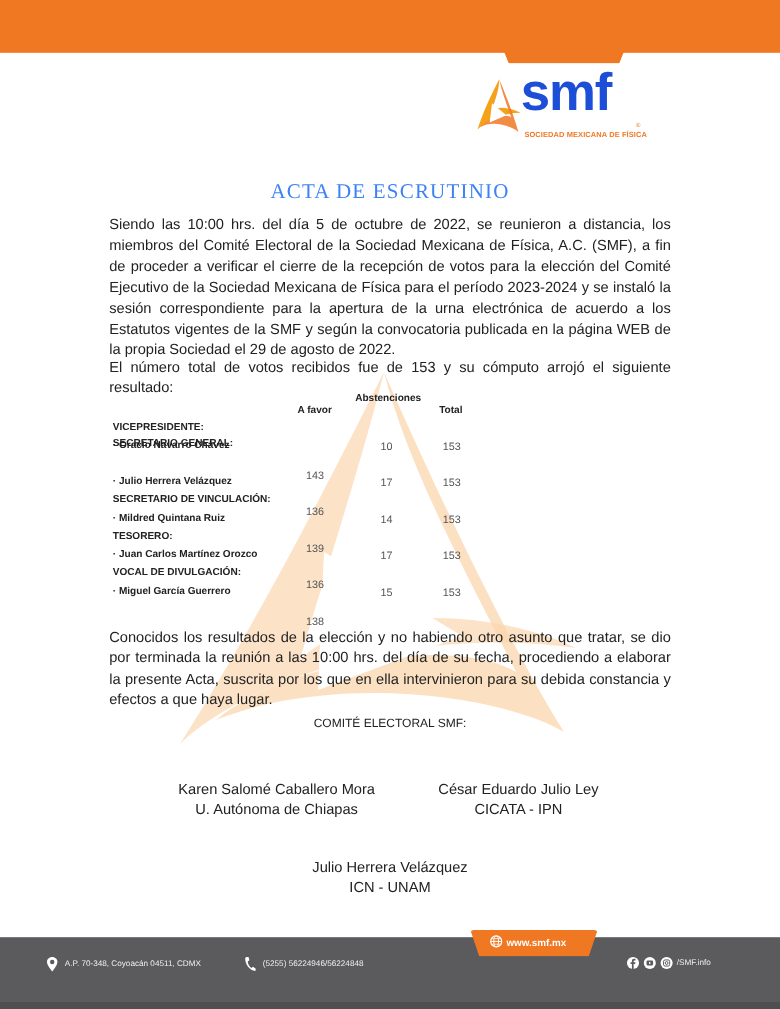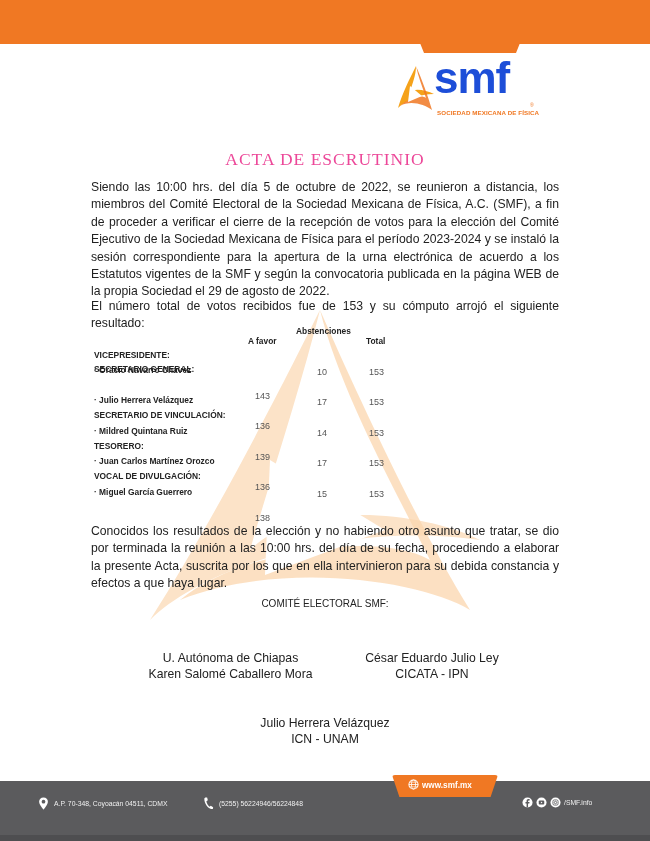--- a/index.html
+++ b/index.html
@@ -13,21 +13,21 @@
     .logo { position: absolute; left: 396px; top: 62px; width: 150px; height: 60px; }
     .logo-text { position: absolute; left: 38px; top: -6px; font-family: "Liberation Sans", sans-serif;
                  font-weight: bold; font-size: 44px; color: #1d4ed8; letter-spacing: -1px; line-height: 1; }
     .logo-reg { position: absolute; left: 134px; top: 40px; font-size: 5px; color: #f07823; }
     .logo-sub { position: absolute; left: 41px; top: 47px; font-size: 6.2px; font-weight: bold; color: #f07823;
                 white-space: nowrap; letter-spacing: 0.1px; }
 
     .watermark { position: absolute; left: 140px; top: 310px; width: 360px; height: 320px; opacity: 1; }
 
     .title { position: absolute; left: 0; top: 149px; width: 650px; text-align: center;
-             font-family: "Liberation Serif", serif; font-size: 17.5px; letter-spacing: 1px; color: #ec4899; }
+             font-family: "Liberation Serif", serif; font-size: 17.5px; letter-spacing: 1px; color: #3b82f6; }
 
     .para { position: absolute; left: 91px; width: 468px; font-size: 12.2px; line-height: 17.4px;
             text-align: justify; color: #222; }
     .p1 { top: 179px; }
     .p2 { top: 298px; }
     .p3 { top: 523px; }
 
     .results { position: absolute; left: 93px; top: 322px; width: 320px; font-size: 8.4px; color: #222; }
     .col-head { position: absolute; font-weight: bold; font-size: 8.4px; }
     .h-favor { left: 155px; top: 14px; }
@@ -145,22 +145,22 @@
     <span class="num n-abst">15</span>
     <span class="num n-total">153</span>
   </div>
 </div>
 
 <p class="para p3">Conocidos los resultados de la elección y no habiendo otro asunto que tratar, se dio por terminada la reunión a las 10:00 hrs. del día de su fecha, procediendo a elaborar la presente Acta, suscrita por los que en ella intervinieron para su debida constancia y efectos a que haya lugar.</p>
 
 <div class="committee">COMITÉ ELECTORAL SMF:</div>
 
 <div class="sig sig-1">
+  <div>Karen Salomé Caballero Mora</div>
   <div>U. Autónoma de Chiapas</div>
-  <div>Karen Salomé Caballero Mora</div>
 </div>
 <div class="sig sig-2">
   <div>César Eduardo Julio Ley</div>
   <div>CICATA - IPN</div>
 </div>
 <div class="sig sig-3">
   <div>Julio Herrera Velázquez</div>
   <div>ICN - UNAM</div>
 </div>
 

